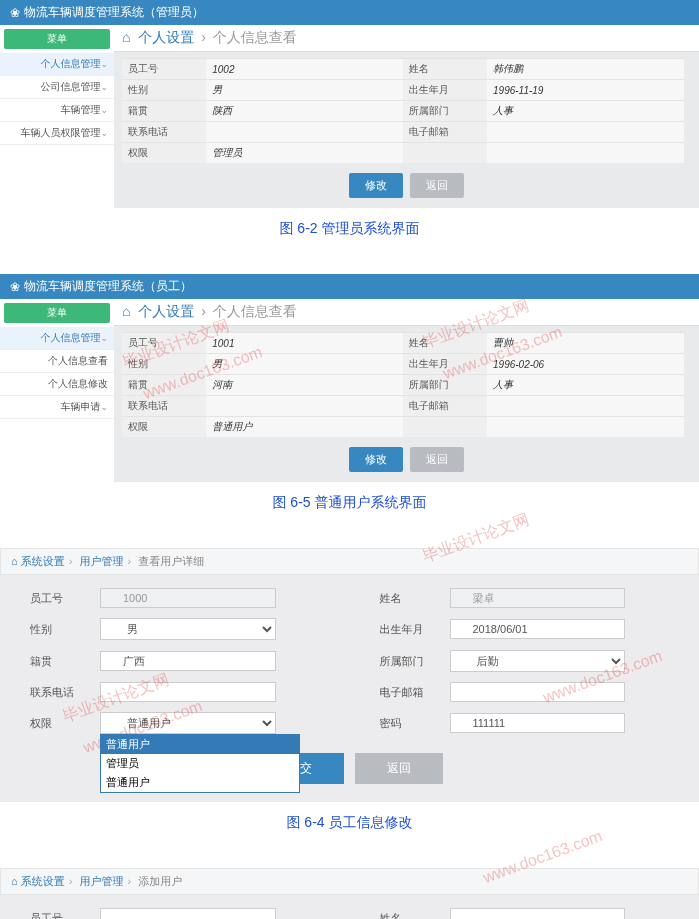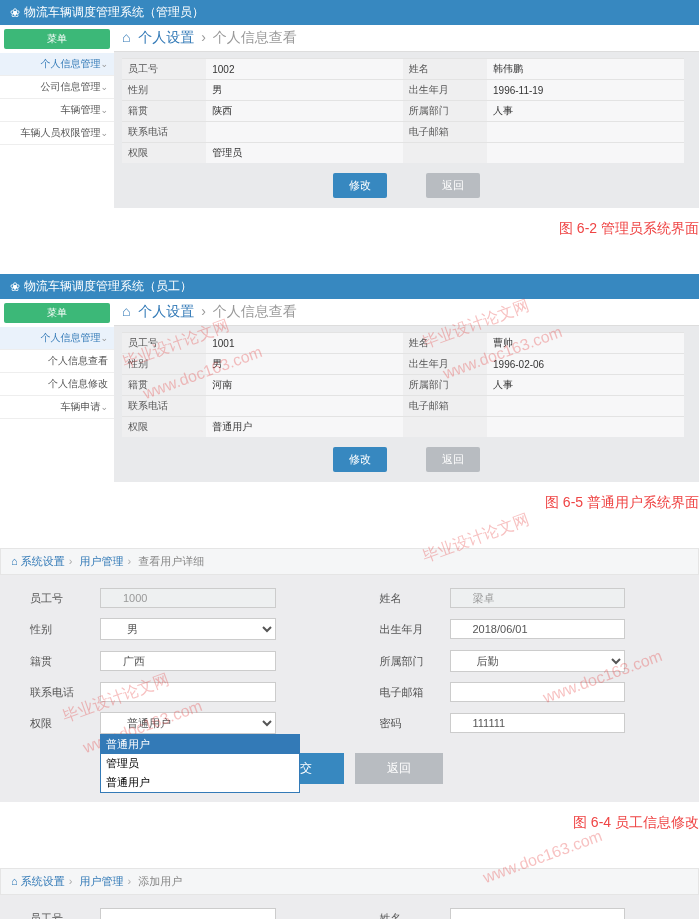--- a/index.html
+++ b/index.html
@@ -1,37 +1,37 @@
 <!DOCTYPE html>
 <html><head>
 <meta charset="utf-8">
 <style>
   * { box-sizing: border-box; margin: 0; padding: 0; }
   body { font-family: "Microsoft YaHei", Arial, sans-serif; font-size: 11px; background: #fff; width: 699px; }
   .fig { margin-bottom: 18px; }
-  .caption { text-align: right; font-size: 14px; padding: 12px 0 18px; color: #ef4444; }
+  .caption { text-align: center; font-size: 14px; padding: 12px 0 18px; color: #1d4ed8; }
   .panel { background: #e9eaec; }
   .header-bar { background: #3788c0; color: #fff; padding: 4px 10px; font-size: 12px; display: flex; align-items: center; }
   .header-bar .leaf { margin-right: 4px; }
   .body-row { display: flex; }
   .sidebar { width: 114px; background: #fff; font-size: 10px; }
   .sidebar .bigbtn { background: #3cb878; color: #fff; text-align: center; padding: 3px; margin: 4px; border-radius: 2px; }
   .sidebar .item { padding: 4px 6px; border-bottom: 1px solid #eee; display: flex; justify-content: flex-end; align-items: center; color: #555; }
   .sidebar .item.active { background: #eaf2fb; color: #337ab7; }
   .content { flex: 1; padding: 0; }
   .breadcrumb { background: #fff; padding: 4px 8px; font-size: 14px; color: #337ab7; border-bottom: 1px solid #ddd; margin-bottom: 6px; }
   .breadcrumb .home { margin-right: 4px; }
   .breadcrumb .sep { color: #999; margin: 0 3px; }
   .breadcrumb .cur { color: #999; }
   .info-tbl { width: 96%; margin: 0 8px; border-collapse: collapse; font-size: 10px; }
   .info-tbl td { padding: 3px 6px; border-top: 1px solid #e3e3e3; background: #f7f7f8; }
   .info-tbl td.lbl { background: #efeff0; color: #555; width: 15%; }
-  .info-tbl td.val { width: 35%; color: #333; }
+  .info-tbl td.val { width: 35%; color: #333; font-style: italic; }
   .btn-row { text-align: center; padding: 10px 0; }
-  .btn { display: inline-block; padding: 5px 16px; font-size: 11px; color: #fff; border: none; border-radius: 2px; margin: 0 18px; }
+  .btn { display: inline-block; padding: 5px 16px; font-size: 11px; color: #fff; border: none; border-radius: 2px; margin: 0 2px; }
   .btn-primary { background: #3788c0; }
   .btn-muted { background: #b8bcc1; }
   .watermark { position: absolute; color: rgba(230,50,50,0.3); transform: rotate(-20deg); font-size: 16px; pointer-events: none; }
   .rel { position: relative; }
 
   
   .crumb-bar { background: #f5f6f7; padding: 5px 10px; font-size: 11px; color: #337ab7; border: 1px solid #e5e5e5; }
   .crumb-bar .sep { color: #aaa; margin: 0 4px; }
   .crumb-bar .cur { color: #888; }
   .form-area { padding: 8px 0 12px; }

